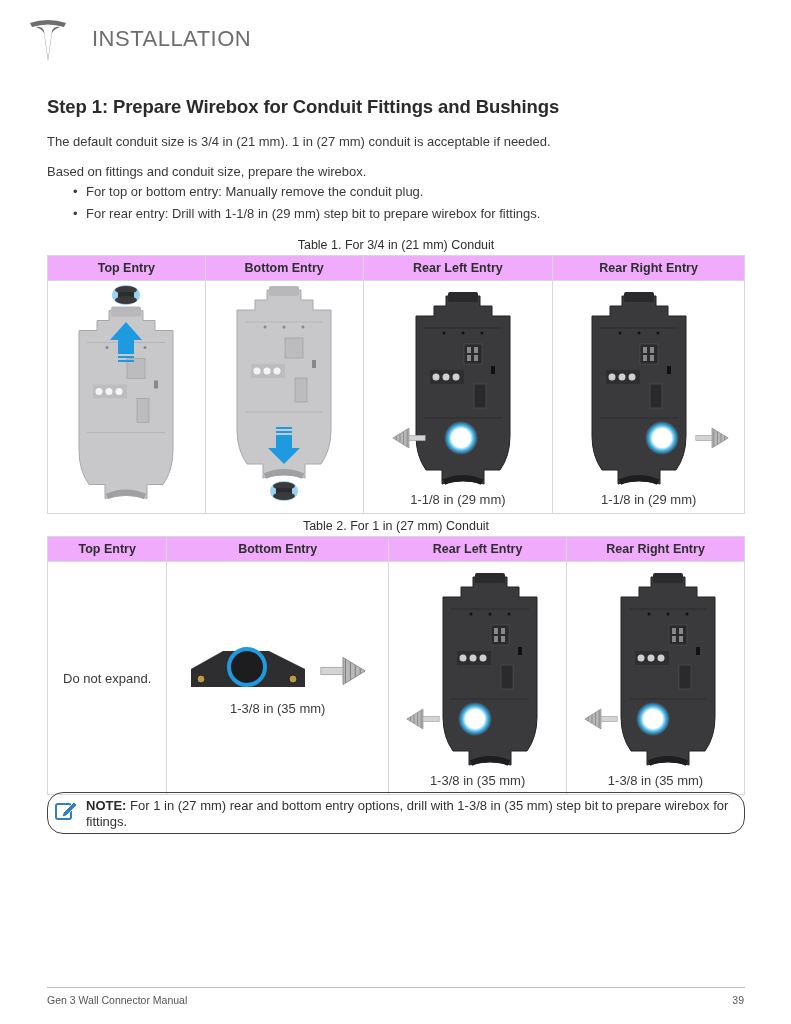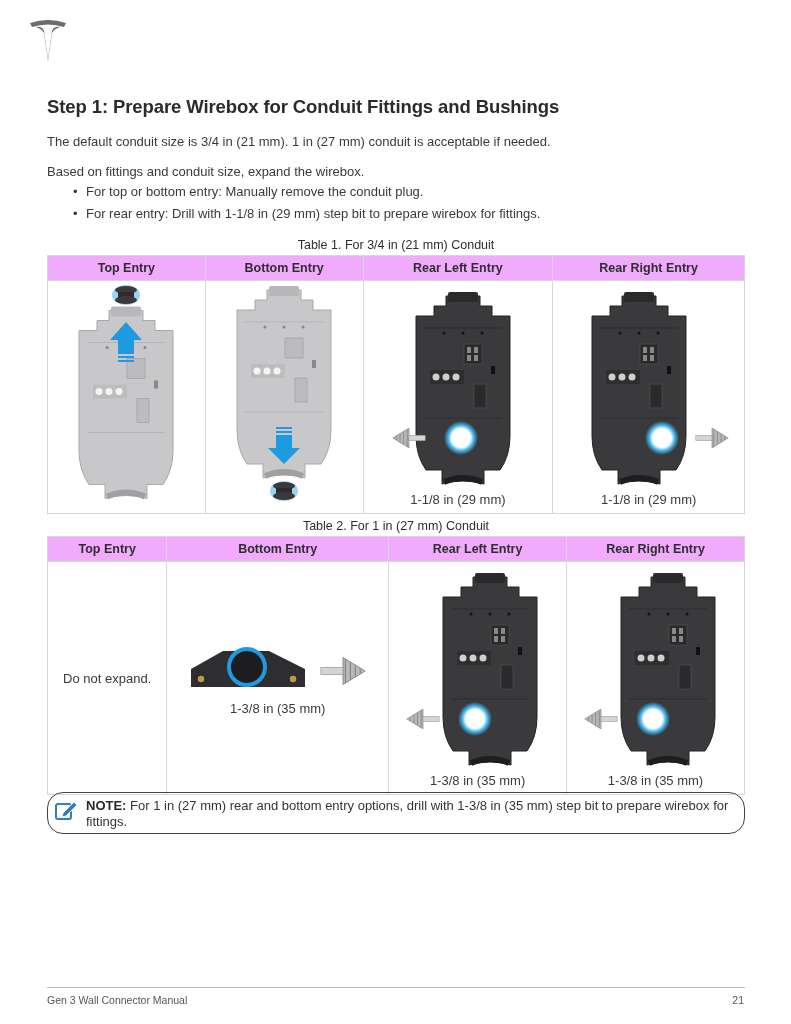--- a/index.html
+++ b/index.html
@@ -91,26 +91,27 @@
       <ellipse cx="15" cy="16" rx="11" ry="4" fill="#3a3a3c"></ellipse>
     </symbol>
   </defs>
 </svg>
 
 <div class="header">
   <svg class="logo" viewBox="0 0 40 44">
     <path d="M2 6 Q20 0 38 6 L36 10 Q20 5 4 10 Z" fill="#6d6d6d"></path>
     <path d="M8 10 Q14 9 16 14 L20 42 L24 14 Q26 9 32 10 Q26 12 24 16 L20 44 L16 16 Q14 12 8 10 Z" fill="#6d6d6d"></path>
   </svg>
+  <span class="section-title">INSTALLATION</span>
 </div>
 
 <div class="content">
   <h1 class="step-title">Step 1: Prepare Wirebox for Conduit Fittings and Bushings</h1>
   <p class="body">The default conduit size is 3/4 in (21 mm). 1 in (27 mm) conduit is acceptable if needed.</p>
-  <p class="body tight">Based on fittings and conduit size, expand the wirebox.</p>
+  <p class="body tight">Based on fittings and conduit size, prepare the wirebox.</p>
   <ul class="bullets">
     <li>For top or bottom entry: Manually remove the conduit plug.</li>
     <li>For rear entry: Drill with 1-1/8 in (29 mm) step bit to prepare wirebox for fittings.</li>
   </ul>
 
   <div class="table-caption">Table 1. For 3/4 in (21 mm) Conduit</div>
   <table class="conduit">
     <tbody>
         <tr>
       <th style="width:158px">Top Entry</th>
@@ -226,13 +227,13 @@
 <div class="note">
   <svg class="note-icon" viewBox="0 0 24 22">
     <rect x="2" y="5" width="15" height="15" rx="2" fill="none" stroke="#2f7fc1" stroke-width="2"></rect>
     <path d="M9 14 L20 3 L23 6 L12 17 L8 18 Z" fill="#2f7fc1" stroke="#ffffff" stroke-width="1"></path>
   </svg>
   <b>NOTE:</b><span> For 1 in (27 mm) rear and bottom entry options, drill with 1-3/8 in (35 mm) step bit to prepare wirebox for fittings.</span>
 </div>
 
 <div class="footer-rule"></div>
 <div class="footer-left">Gen 3 Wall Connector Manual</div>
-<div class="footer-right">21</div>
+<div class="footer-right">39</div>
 
 </body></html>

